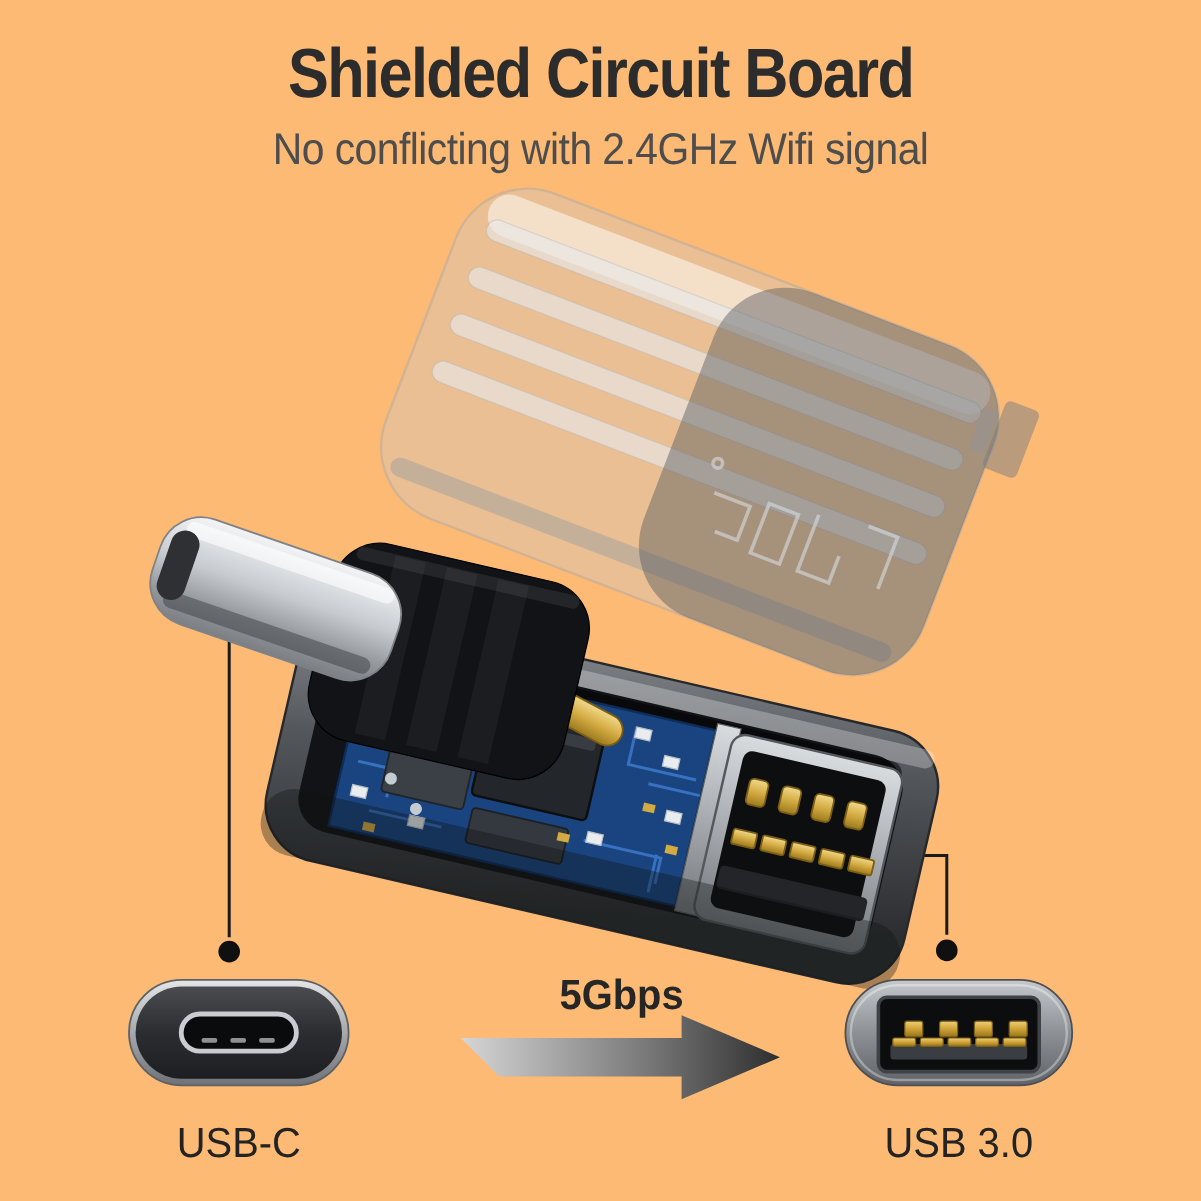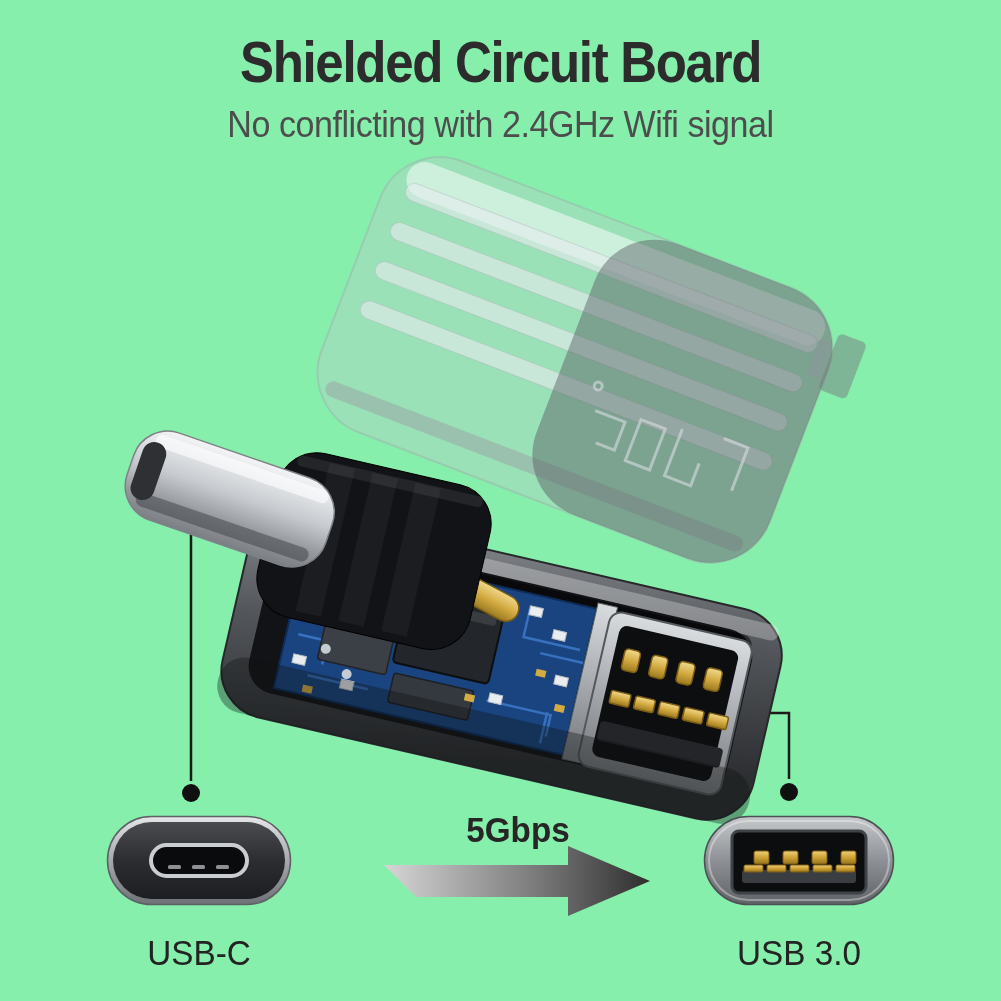--- a/index.html
+++ b/index.html
@@ -1,20 +1,20 @@
 <!DOCTYPE html>
 <html><head>
 <meta charset="utf-8">
 <style>
   html,body{margin:0;padding:0;background:#ffffff;}
   #canvas{
     position:relative;
     width:1001px;height:1001px;
     margin:0 auto;
-    background:#86efac;
+    background:#fdba74;
     overflow:hidden;
     font-family:"Liberation Sans", sans-serif;
   }
   .title{
     position:absolute;left:0;top:28px;width:1001px;
     text-align:center;
     font-size:58px;font-weight:bold;
     color:#2c2c2c;letter-spacing:-1.5px;
     transform:scaleX(0.88);transform-origin:50% 50%;
     white-space:nowrap;

